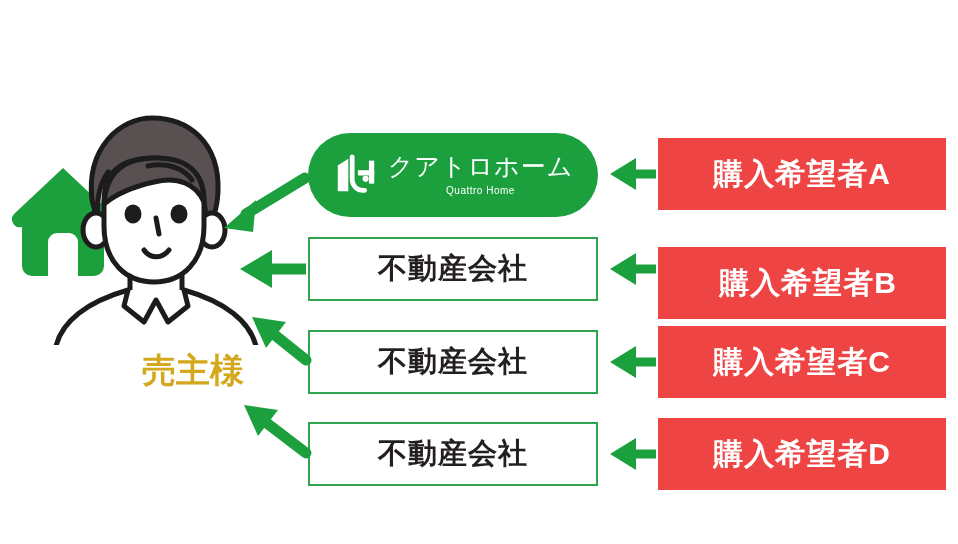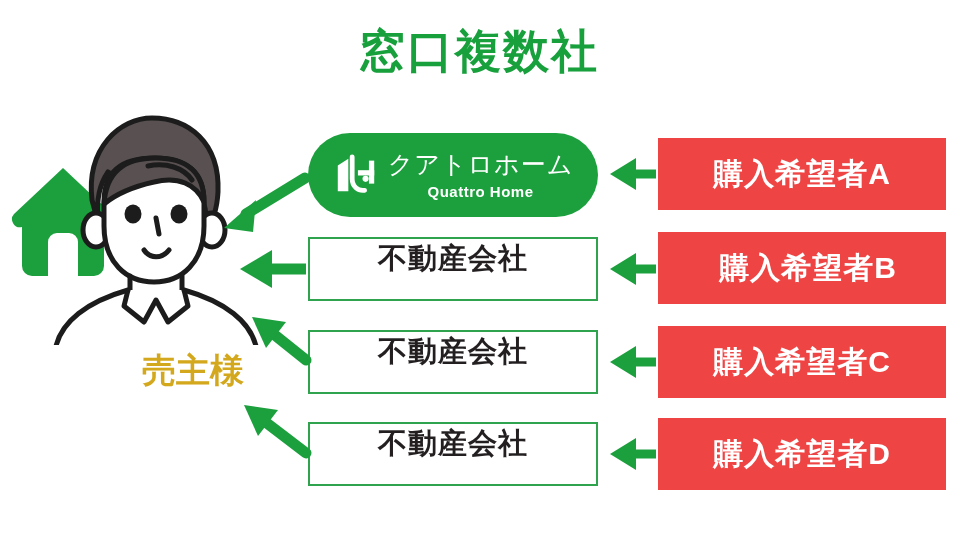--- a/index.html
+++ b/index.html
@@ -100,33 +100,32 @@
     line-height: 1;
   }
   #logo-jp {
     font-size: 25px;
     color: #ffffff;
     letter-spacing: 1px;
     font-weight: 500;
     white-space: nowrap;
   }
   #logo-en {
-    font-size: 15px;
+    font-size: 10px;
     color: #ffffff;
     letter-spacing: 0.5px;
     margin-top: 7px;
     white-space: nowrap;
-    font-weight: bold;
   }
   .agency-box {
     height: 64px;
     background: #ffffff;
     border: 2px solid #2FA34E;
     display: flex;
-    align-items: flex-start;
+    align-items: center;
     justify-content: center;
   }
   .agency-box .agency-label {
     font-size: 29px;
     font-weight: bold;
     color: #231F20;
     letter-spacing: 1px;
     white-space: nowrap;
   }
   #agency-box-1 { top: 237px; }
@@ -146,40 +145,39 @@
     box-sizing: border-box;
   }
   .buyer-box .buyer-label {
     font-size: 30px;
     font-weight: bold;
     color: #ffffff;
     letter-spacing: 1px;
     white-space: nowrap;
   }
   #buyer-box-a { top: 138px; }
-  #buyer-box-b { top: 232px; padding-left: 12px; }
+  #buyer-box-b { top: 247px; padding-left: 12px; }
   #buyer-box-c { top: 326px; }
   #buyer-box-d { top: 418px; }
 
   
   #arrow-layer {
     position: absolute;
     left: 0;
     top: 0;
     width: 958px;
     height: 544px;
     pointer-events: none;
   }
 </style>
 </head>
 <body>
 
 <div id="stage">
 
-  <div id="title">窓口複数社</div>
 
   <div id="seller-group">
 
     <svg id="house-icon" viewBox="0 0 110 120">
       <path d="M55 6 L104 52 a8 8 0 0 1 -8 13 L96 104 a10 10 0 0 1 -10 10 L70 114 L70 80 a9 9 0 0 0 -9 -9 L49 71 a9 9 0 0 0 -9 9 L40 114 L24 114 a10 10 0 0 1 -10 -10 L14 65 a8 8 0 0 1 -8 -13 Z" fill="#1CA03E"></path>
     </svg>
 
     <svg id="person-illustration" viewBox="0 0 260 235">
 
       <path d="M72 90 C66 38 100 8 132 8 C168 8 200 32 198 82 C197 100 192 112 186 118 C188 92 178 72 160 62 C140 74 106 74 88 62 C80 74 76 88 78 112 Z" fill="#595151" stroke="#1C1C1C" stroke-width="5" stroke-linejoin="round"></path>

